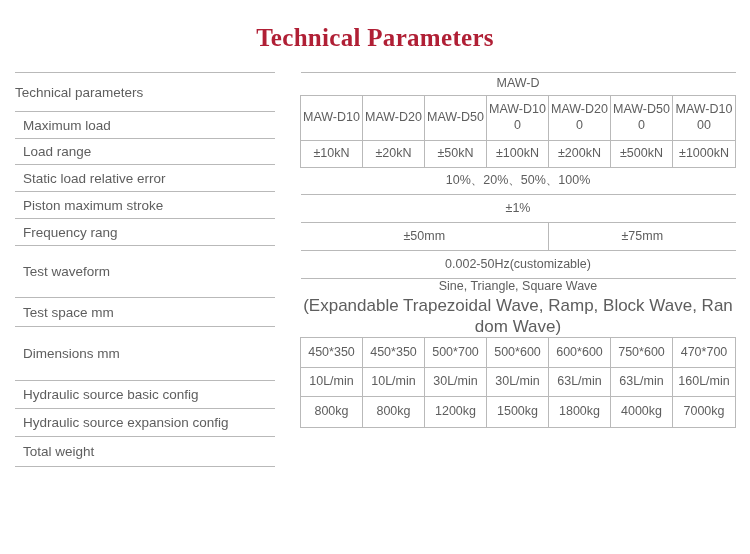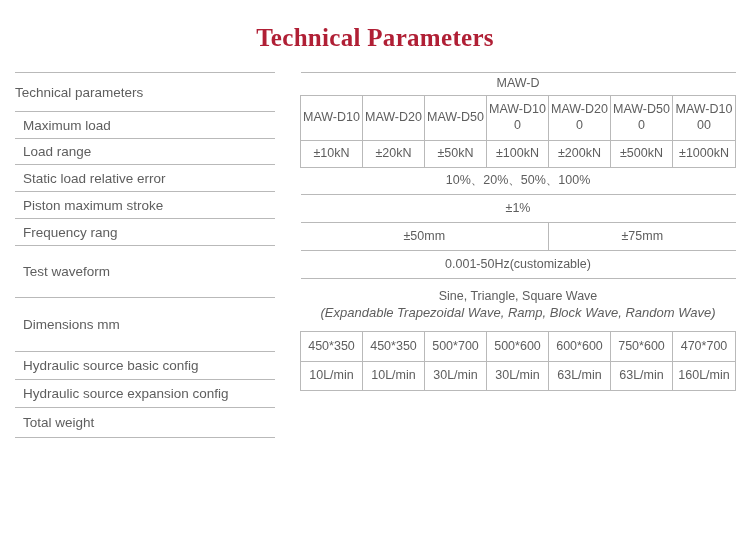--- a/index.html
+++ b/index.html
@@ -54,21 +54,21 @@
   .rtable td{
     border:1px solid #b9b9b9;
     text-align:center;
     vertical-align:middle;
     padding:0 1px;
     line-height:1.25;
     word-break:break-all;
   }
   .rtable td.noside{border-left:0;border-right:0;margin-top:21px;}
   .wave-line{display:block;text-align:center;}
-  .wave-sub{display:block;font-size:13px;font-style:italic;}
+  .wave-sub{display:block;font-size:17px;}
 </style>
 </head>
 <body>
 
 <div class="page">
 
   <div class="title">Technical Parameters</div>
 
   <div class="left-col">
     <div class="lrow first" style="height:40px">
@@ -84,20 +84,23 @@
       <span>Static load relative error</span>
     </div>
     <div class="lrow" style="height:27px">
       <span>Piston maximum stroke</span>
     </div>
     <div class="lrow" style="height:27px">
       <span>Frequency rang</span>
     </div>
     <div class="lrow" style="height:52px">
       <span>Test waveform</span>
+    </div>
+    <div class="lrow" style="height:29px">
+      <span>Test space mm</span>
     </div>
     <div class="lrow" style="height:54px">
       <span>Dimensions mm</span>
     </div>
     <div class="lrow" style="height:28px">
       <span>Hydraulic source basic config</span>
     </div>
     <div class="lrow" style="height:28px">
       <span>Hydraulic source expansion config</span>
     </div>
@@ -150,21 +153,21 @@
         <tr>
           <td class="noside" colspan="7" style="height:27px">±1%</td>
         </tr>
 
         <tr>
           <td colspan="4" style="height:27px;border-left:0">±50mm</td>
           <td colspan="3" style="border-right:0">±75mm</td>
         </tr>
 
         <tr>
-          <td class="noside" colspan="7" style="height:27px">0.001-50Hz(customizable)</td>
+          <td class="noside" colspan="7" style="height:27px">0.002-50Hz(customizable)</td>
         </tr>
 
         <tr>
           <td class="noside" colspan="7" style="height:52px">
             <span class="wave-line">Sine, Triangle, Square Wave</span>
             <span class="wave-sub">(Expandable Trapezoidal Wave, Ramp, Block Wave, Random Wave)</span>
           </td>
         </tr>
 
         <tr>
@@ -182,17 +185,26 @@
           <td style="height:28px">10L/min</td>
           <td>10L/min</td>
           <td>30L/min</td>
           <td>30L/min</td>
           <td>63L/min</td>
           <td>63L/min</td>
           <td>160L/min</td>
         </tr>
 
 
+        <tr>
+          <td style="height:30px">800kg</td>
+          <td>800kg</td>
+          <td>1200kg</td>
+          <td>1500kg</td>
+          <td>1800kg</td>
+          <td>4000kg</td>
+          <td>7000kg</td>
+        </tr>
       </tbody>
     </table>
   </div>
 
 </div>
 
 </body></html>

